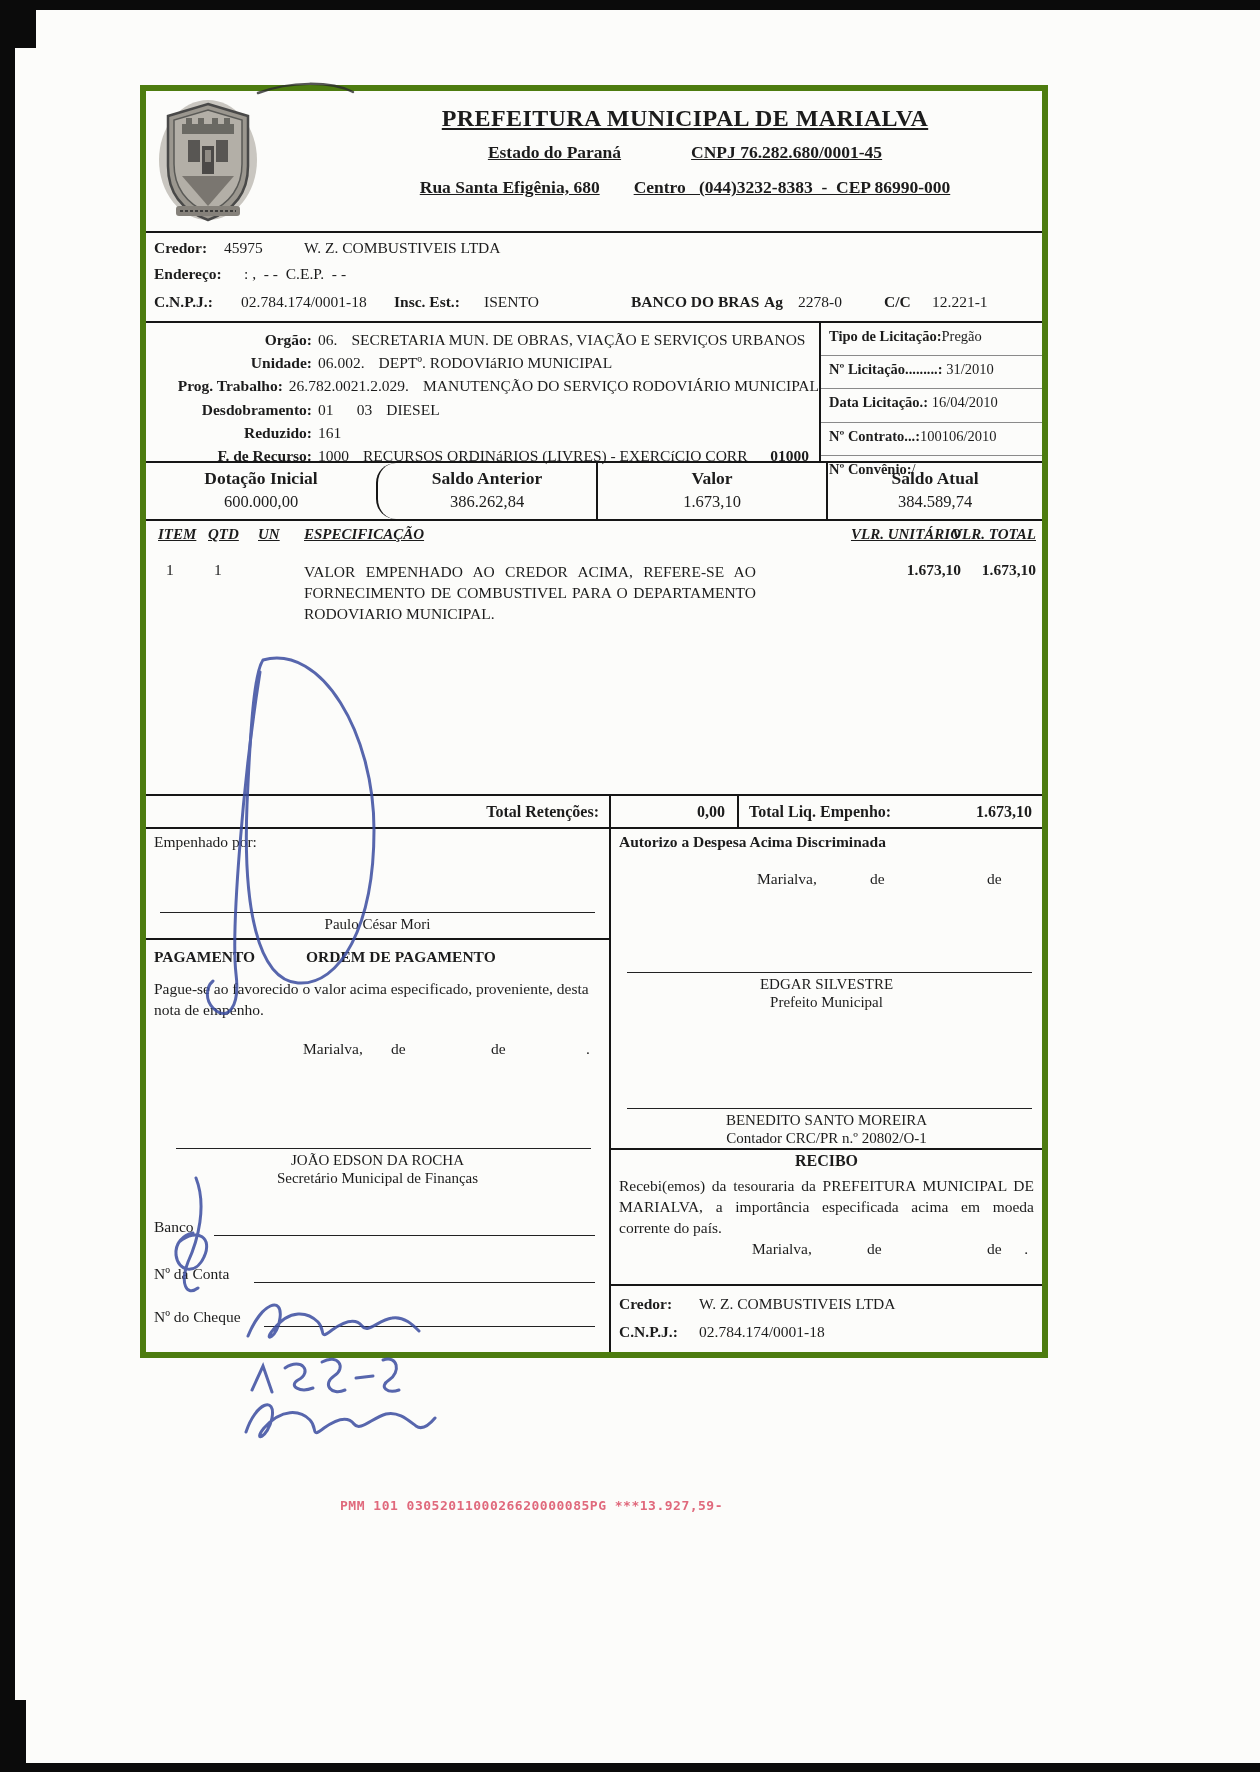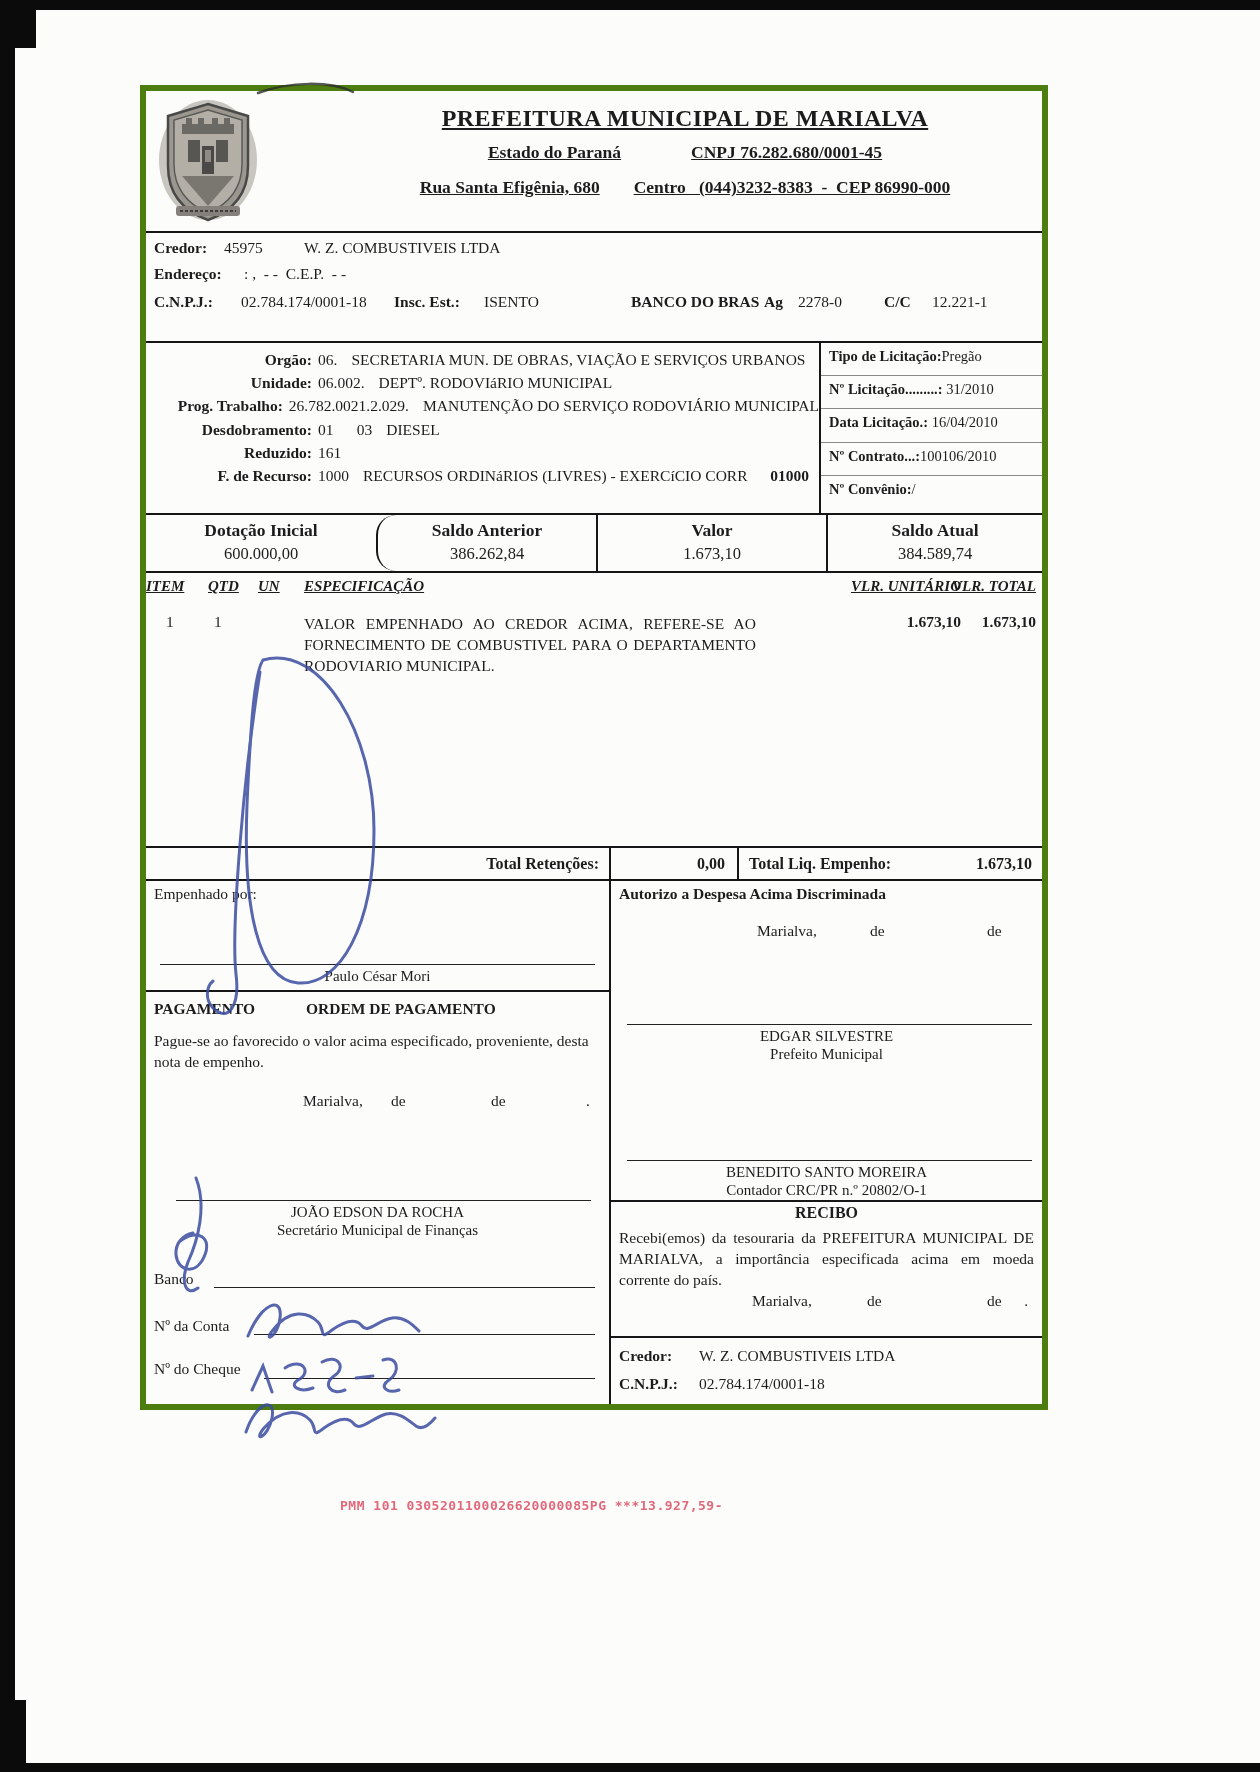--- a/index.html
+++ b/index.html
@@ -53,21 +53,21 @@
   .sec-emp { height:42px; font-size:17px; font-weight:bold; }
   .sec-emp span { position:absolute; top:10px; white-space:pre; }
 
   
   .sec-credor { height:90px; font-size:15.5px; }
   .sec-credor .row { position:absolute; left:0; right:0; }
   .sec-credor span { position:absolute; white-space:pre; }
   .lb { font-weight:bold; }
 
   
-  .sec-orgao { height:172px; display:flex;margin-top:20px; }
+  .sec-orgao { height:140px; display:flex; }
   .org-left { width:673px; padding-top:5px; font-size:15.5px; }
   .org-row { display:flex; line-height:23.2px; }
   .org-label { width:172px; text-align:right; font-weight:bold; padding-right:6px; }
   .org-code { white-space:pre; padding-right:14px; }
   .org-desc { white-space:pre; }
   .org-extra { margin-left:auto; padding-right:10px; font-weight:bold; }
   .org-right { width:229px; border-left:2px solid #161616; font-size:14.5px; }
   .lic-row { padding:5px 6px 4px 8px; border-bottom:1px solid #8a8a8a; height:33.2px; white-space:pre; }
   .lic-row:last-child { border-bottom:none; }
 
@@ -241,21 +241,21 @@
       <div class="amt-label">Valor</div>
       <div class="amt-value">1.673,10</div>
     </div>
     <div class="amt-col amt-c4">
       <div class="amt-label">Saldo Atual</div>
       <div class="amt-value">384.589,74</div>
     </div>
   </div>
 
   <div class="sec sec-items">
-    <span class="it-hdr" style="left:0">ITEM</span>
+    <span class="it-hdr" style="left:12px">ITEM</span>
     <span class="it-hdr" style="left:62px">QTD</span>
     <span class="it-hdr" style="left:112px">UN</span>
     <span class="it-hdr" style="left:158px">ESPECIFICAÇÃO</span>
     <span class="it-hdr" style="right:81px">VLR. UNITÁRIO</span>
     <span class="it-hdr" style="right:6px">VLR. TOTAL</span>
 
     <span class="it-cell" style="left:20px">1</span>
     <span class="it-cell" style="left:68px">1</span>
     <div class="it-cell espec" style="left:158px; width:452px">VALOR EMPENHADO AO CREDOR ACIMA, REFERE-SE AO FORNECIMENTO DE COMBUSTIVEL PARA O DEPARTAMENTO RODOVIARIO MUNICIPAL.</div>
     <span class="it-cell money" style="right:81px">1.673,10</span>

